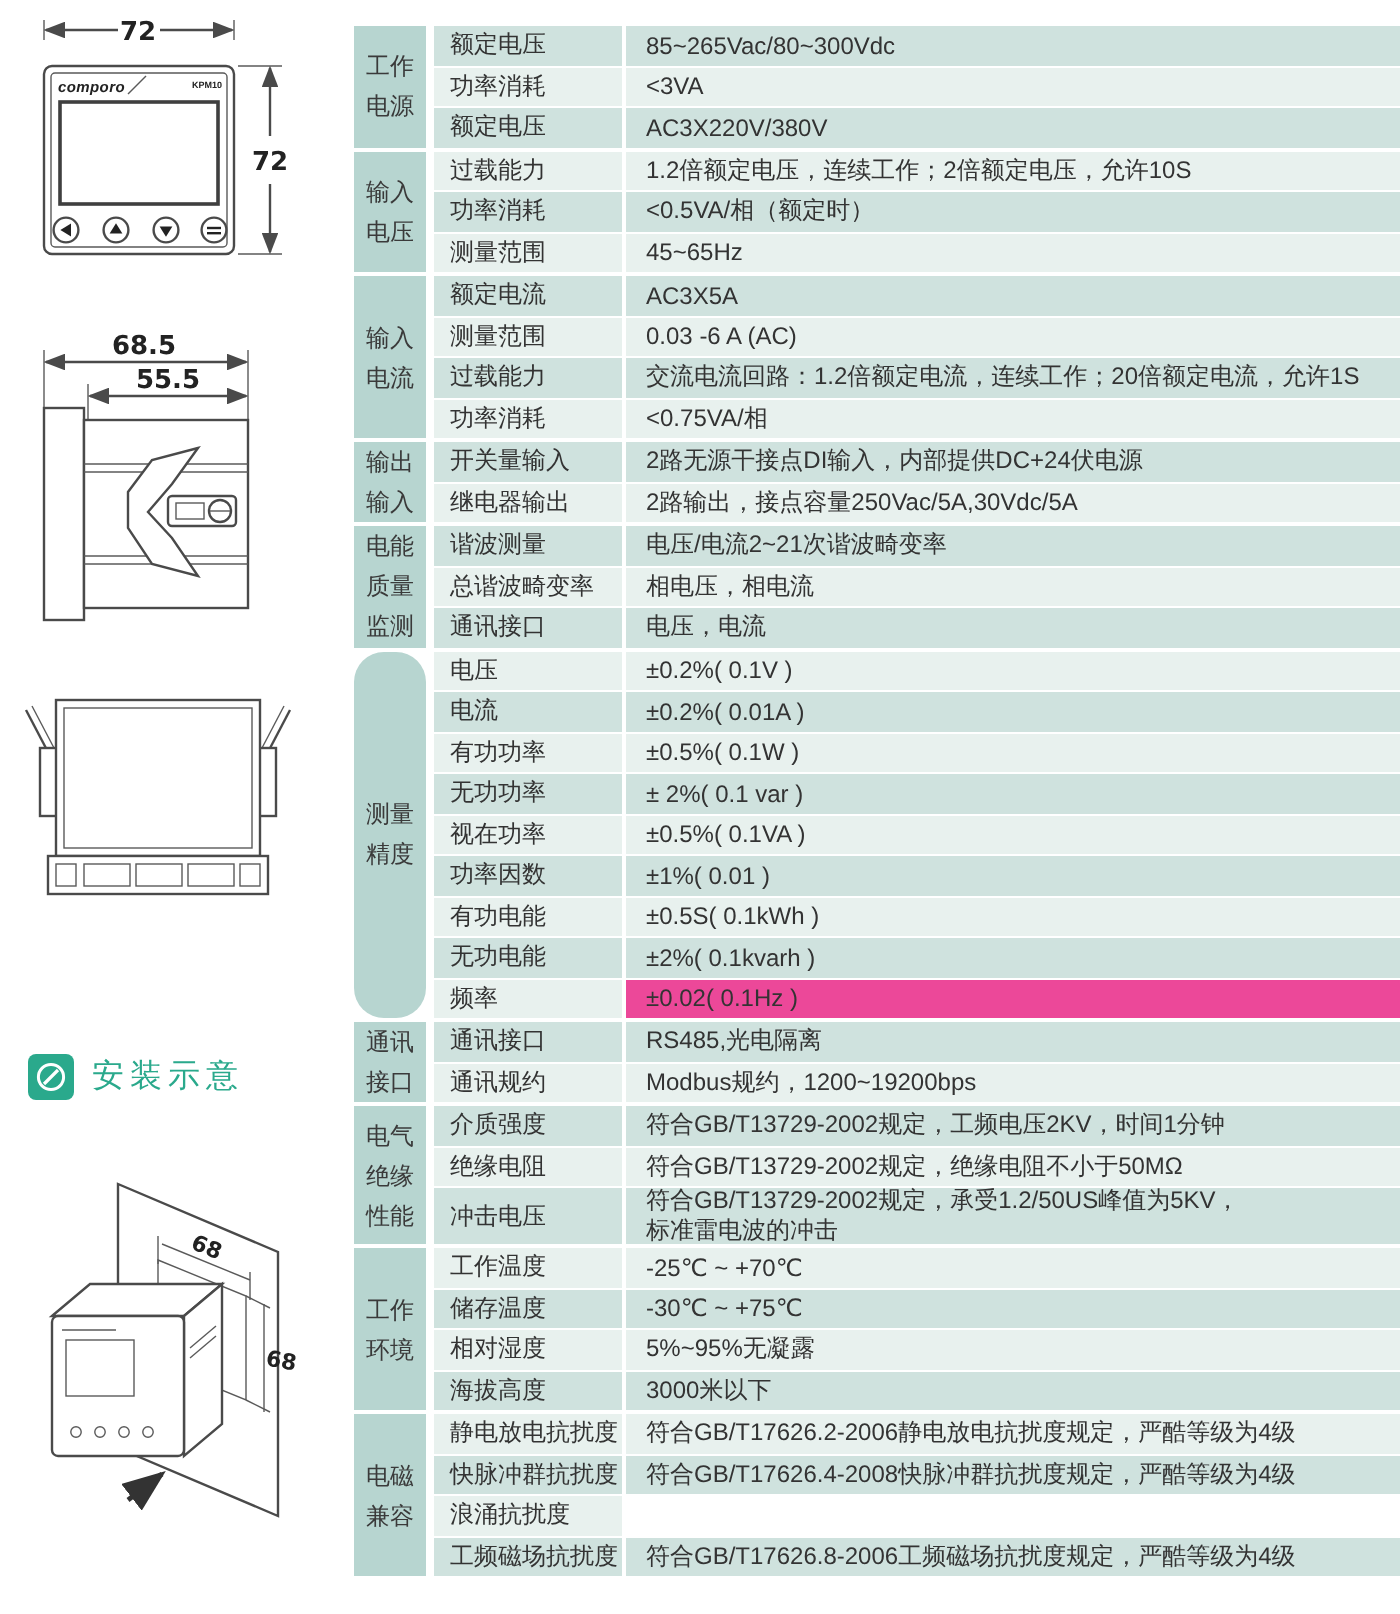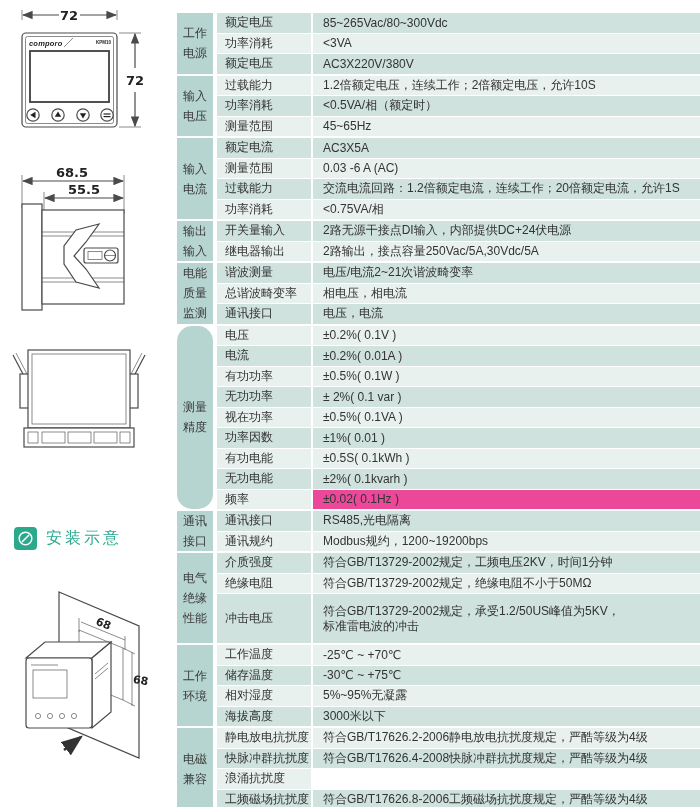--- a/index.html
+++ b/index.html
@@ -22,21 +22,21 @@
   .section-head{position:absolute;left:14px;top:527px;display:flex;align-items:center;gap:9px;}
   .section-icon{width:23px;height:23px;border-radius:4px;display:flex;align-items:center;justify-content:center;}
   .section-title{font-size:16px;letter-spacing:3px;font-weight:500;}
   
   .spec-table{position:absolute;left:177px;top:13px;width:523px;display:flex;flex-direction:column;gap:2px;font-size:12px;}
   .spec-group{display:flex;gap:4px;}
   .cat-cell{width:36px;flex:0 0 36px;display:flex;align-items:center;justify-content:center;
     text-align:center;white-space:pre-line;line-height:20px;color:#3a3a3a;}
   .rows{flex:1;display:flex;flex-direction:column;gap:1px;min-width:0;}
   .spec-row{display:flex;gap:2px;height:19.5px;}
-  .spec-row.tall{height:49px;border-radius:11px;}
+  .spec-row.tall{height:28px;border-radius:11px;}
   .cell{display:flex;align-items:center;}
   .name-cell{width:94px;flex:0 0 94px;padding-left:8px;box-sizing:border-box;white-space:nowrap;}
   .value-cell{flex:1;padding-left:10px;box-sizing:border-box;white-space:nowrap;min-width:0;}
   .spec-row.tall .value-cell{white-space:pre-line;line-height:15px;}
 </style>
 </head>
 <body>
 
 <div class="draw" style="left:4px;top:4px;">
   <svg width="160" height="140" viewBox="0 0 160 140">

